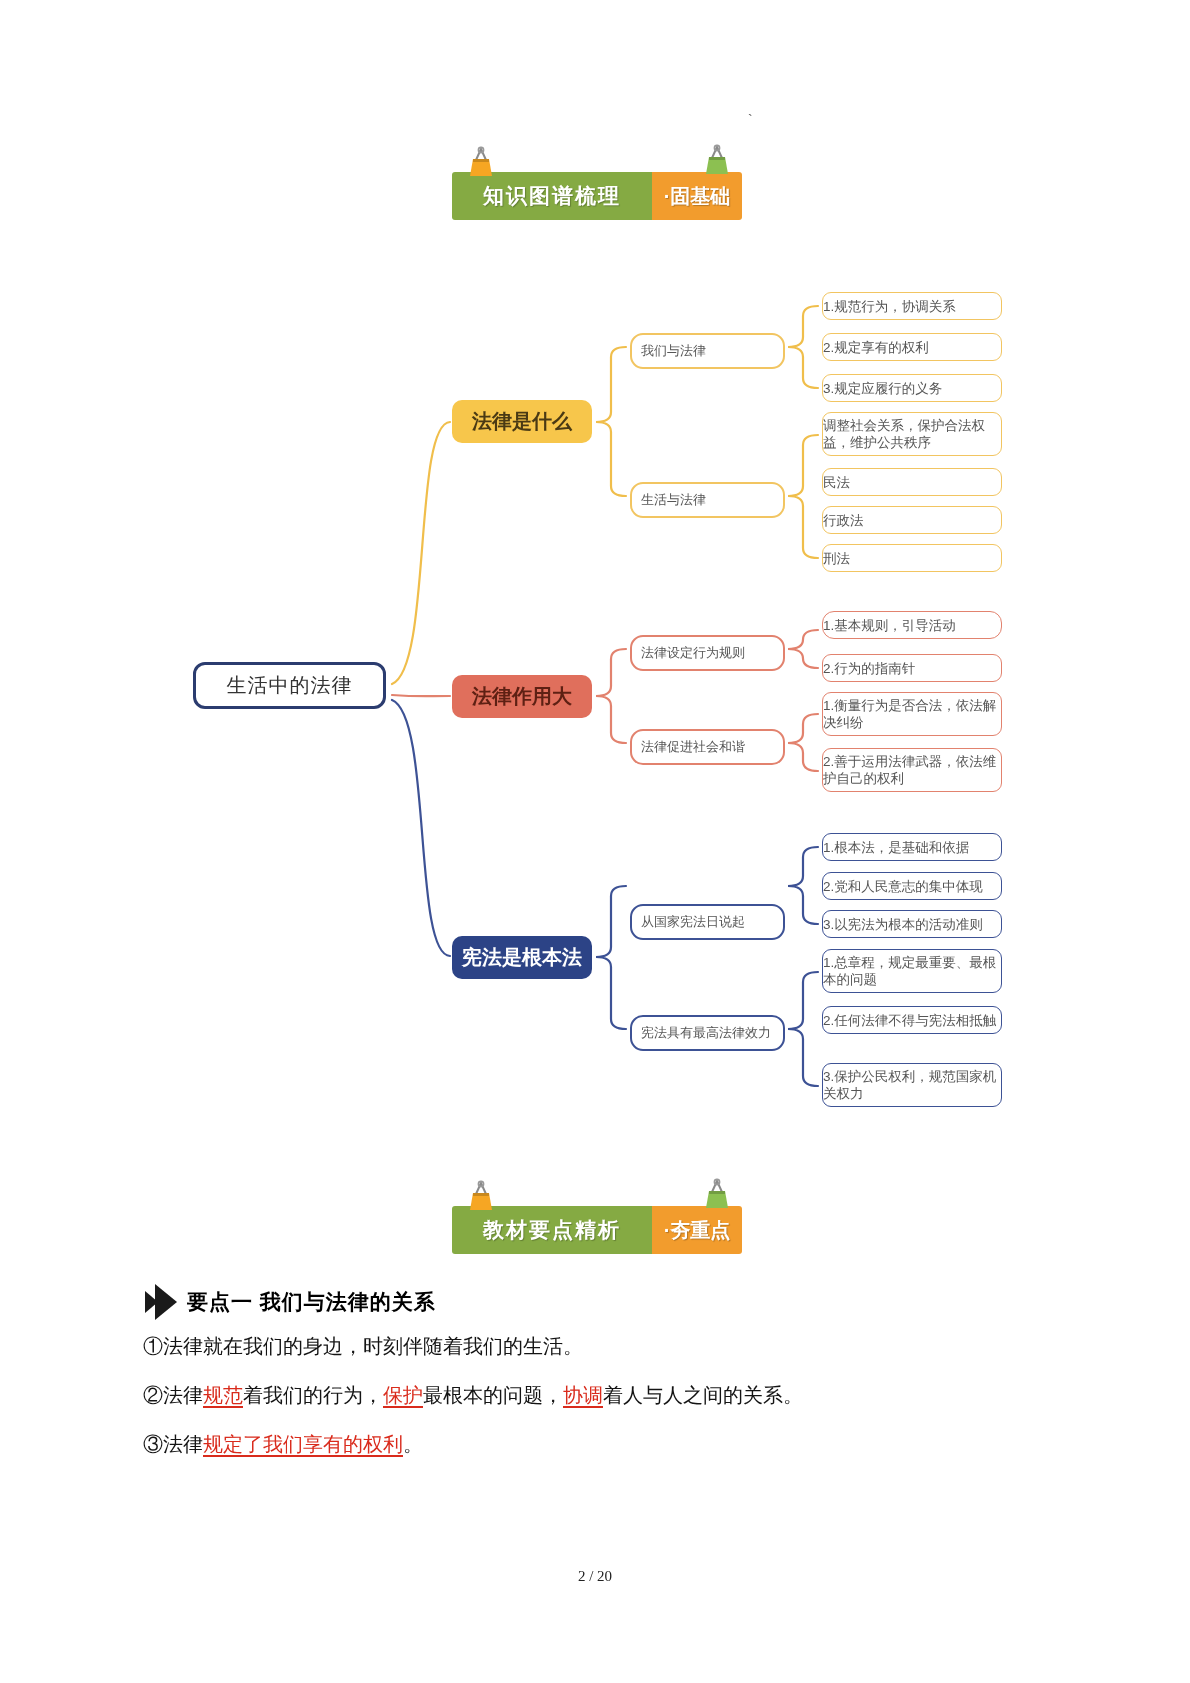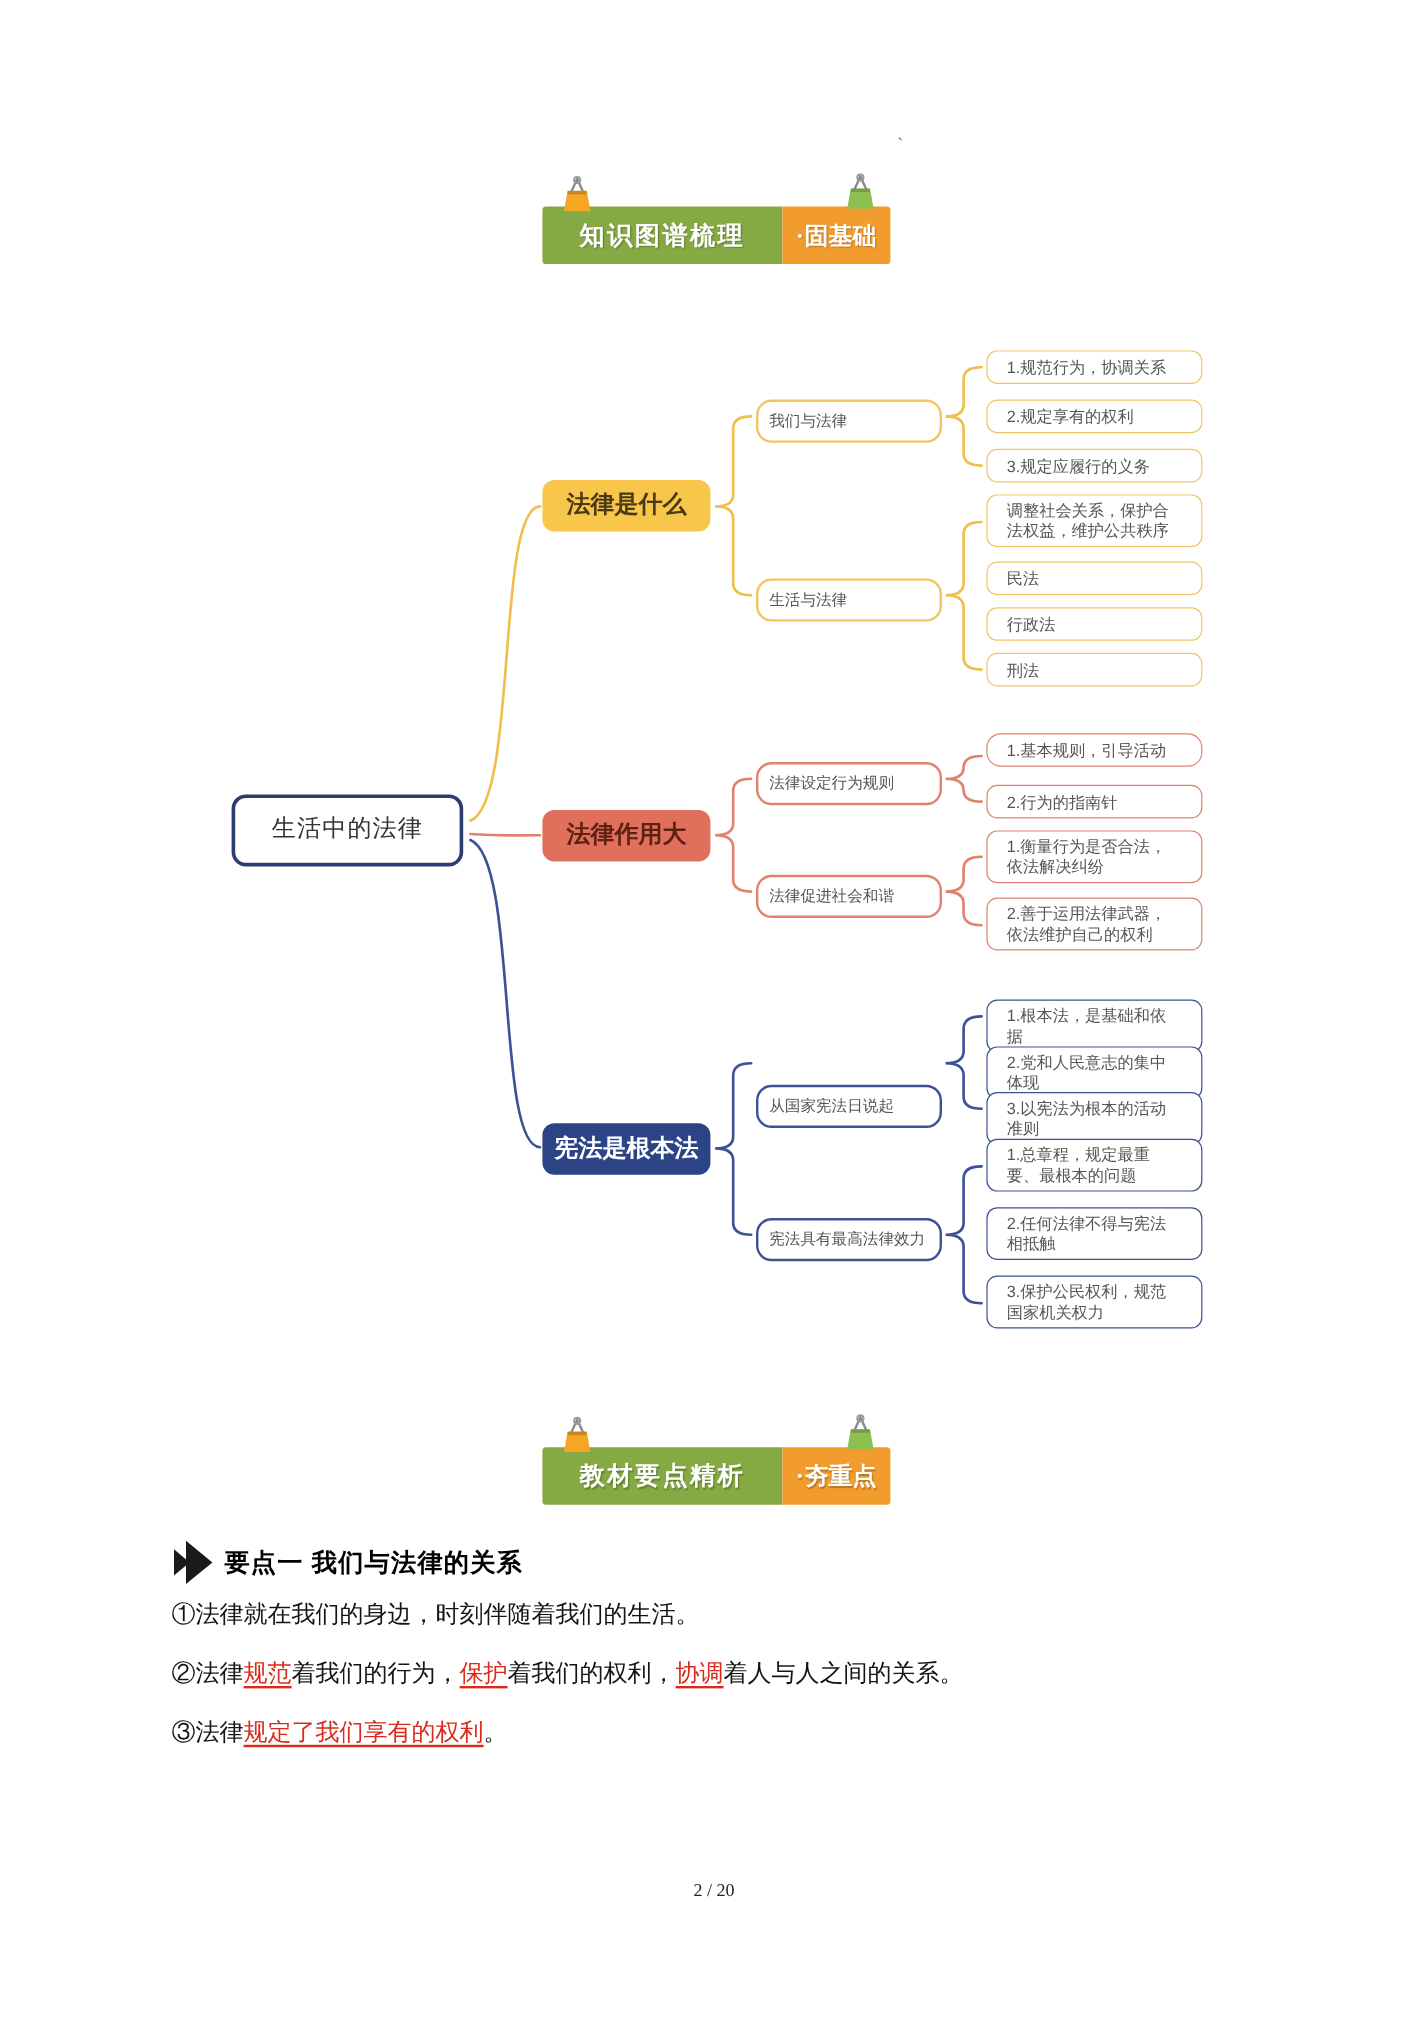--- a/index.html
+++ b/index.html
@@ -36,40 +36,40 @@
   .clip { position: absolute; width: 34px; height: 32px; }
   .clip-left  { left: 12px;  top: -26px; }
   .clip-right { right: 8px;  top: -28px; }
   
   .mm-box {
     position: absolute; display: flex; align-items: center;
     background: #fff; color: #555;
     line-height: 1.26;
   }
   .mm-root {
-    left: 193px; top: 662px; width: 193px; height: 60px;
+    left: 193px; top: 662px; width: 193px; height: 47px;
     border: 3px solid #2b3c6f; border-radius: 12px;
     justify-content: center; font-size: 20px; color: #333; letter-spacing: 1px;
   }
   .mm-branch {
     left: 452px; width: 140px; height: 43px;
     border-radius: 10px; justify-content: center;
     font-size: 20px; font-weight: bold; border: none;
   }
   .mm-branch.yellow { background: #f7c64b; color: #4a3a14; }
   .mm-branch.red    { background: #e06f5c; color: #5e2013; }
   .mm-branch.navy   { background: #2c4386; color: #ffffff; }
   .mm-sub {
     left: 630px; width: 155px; height: 28px;
     border-radius: 13px; padding: 16px 9px;
     font-size: 13px; border-width: 2px; border-style: solid;
   }
   .mm-leaf {
     left: 822px; width: 180px; min-height: 28px;
-    border-radius: 9px; padding: 4px 16px;
+    border-radius: 9px; padding: 4px 0;
     font-size: 13.5px; border-width: 1.6px; border-style: solid;
   }
   .bd-yellow { border-color: #f2c561; }
   .bd-red    { border-color: #e2826e; }
   .bd-navy   { border-color: #3d5295; }
   #connector-svg { position: absolute; left: 0; top: 0; pointer-events: none; }
   
   .kp-heading {
     position: absolute; left: 145px; top: 1283px; height: 38px;
     display: flex; align-items: center;
@@ -186,18 +186,18 @@
 
   <div class="kp-heading">
     <svg class="arrow-icon" width="34" height="36" viewBox="0 0 34 36">
       <polygon points="0,7 13,18 0,29" fill="#1a1a1a"></polygon>
       <polygon points="10,0 32,18 10,36" fill="#1a1a1a"></polygon>
     </svg>
     <span class="kp-title">要点一 我们与法律的关系</span>
   </div>
 
   <p class="kp-line" style="top:1332px;"><span class="seg">①法律就在我们的身边，时刻伴随着我们的生活。</span></p>
-  <p class="kp-line" style="top:1381px;"><span class="seg">②法律</span><span class="seg red">规范</span><span class="seg">着我们的行为，</span><span class="seg red">保护</span><span class="seg">着我们的权利，</span><span class="seg red">协调</span><span class="seg">着人与人之间的关系。</span></p>
+  <p class="kp-line" style="top:1381px;"><span class="seg">②法律</span><span class="seg red">规范</span><span class="seg">着我们的行为，</span><span class="seg red">保护</span><span class="seg">最根本的问题，</span><span class="seg red">协调</span><span class="seg">着人与人之间的关系。</span></p>
   <p class="kp-line" style="top:1430px;"><span class="seg">③法律</span><span class="seg red">规定了我们享有的权利</span><span class="seg">。</span></p>
 
   <div class="page-number">2 / 20</div>
 
 </div>
 
 </body></html>

